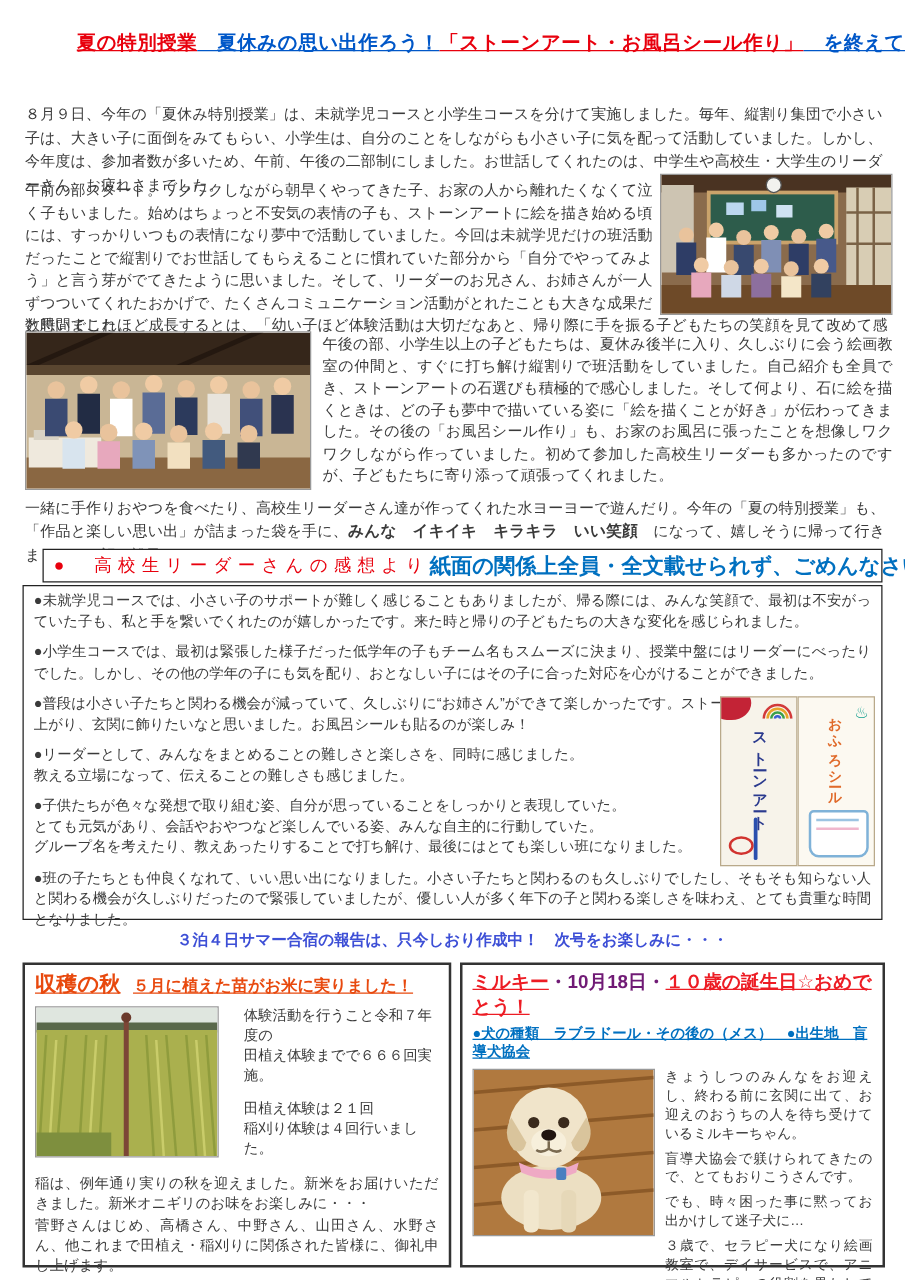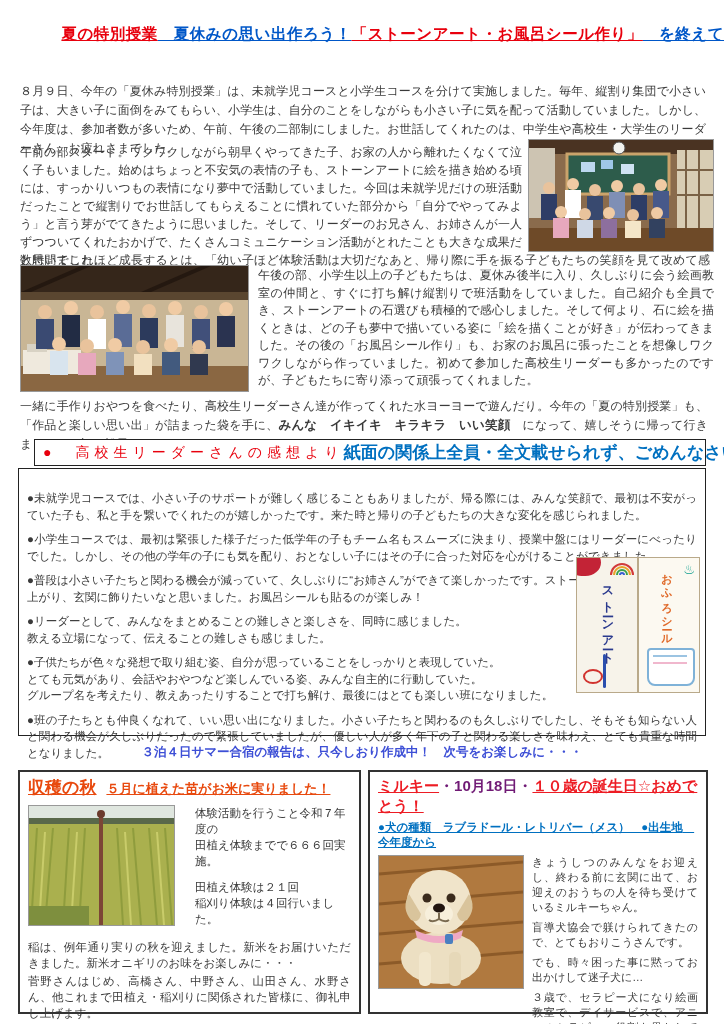--- a/index.html
+++ b/index.html
@@ -30,21 +30,21 @@
   .photo-classroom{top:139px;left:528px;width:186px;height:113px;}
   .photo-group{top:265px;left:20px;width:229px;height:127px;}
   .photo-rice{width:147px;height:121px;flex:none;}
   .photo-dog{width:146px;height:134px;flex:none;}
   
   .fb-header{top:439px;left:34px;width:672px;height:27px;border:1.5px solid #222;
     box-sizing:border-box;display:flex;align-items:center;justify-content:space-between;padding:0 8px;background:#fff;}
   .fb-header .red{color:#e8000d;font-weight:normal;font-size:14px;letter-spacing:5px;white-space:nowrap;}
   .fb-header .note{color:#0070c0;font-weight:bold;font-size:17px;white-space:nowrap;}
   .fb-box{top:468px;left:18px;width:688px;height:268px;border:1.5px solid #222;
-    box-sizing:border-box;padding:21px 8px 4px 8px;background:#fff;}
+    box-sizing:border-box;padding:4px 8px 4px 8px;background:#fff;}
   .fb-box .bullet{font-size:11.5px;line-height:16.5px;margin-bottom:8px;white-space:pre-line;text-align:justify;}
   .artworks{position:absolute;right:5px;top:88px;display:flex;background:#fff;}
   .paper{width:62px;height:136px;border:1px solid #b9a98a;box-sizing:border-box;position:relative;overflow:hidden;}
   .paper-1{background:#f7f3ea;}
   .paper-2{background:#fcf9f1;}
   .vlabel{writing-mode:vertical-rl;font-weight:bold;position:absolute;letter-spacing:2px;}
   .blob{position:absolute;left:-6px;top:-8px;width:30px;height:26px;background:#c32336;border-radius:45% 55% 60% 40%;}
   .doodle-crab{position:absolute;left:6px;bottom:8px;width:16px;height:11px;border:2px solid #d1332f;border-radius:50%;}
   .doodle-line{position:absolute;left:26px;bottom:4px;width:3px;height:34px;background:#2b4fae;border-radius:2px;}
   .spring-mark{position:absolute;right:4px;top:4px;color:#0f9e8e;font-size:13px;font-weight:bold;}
@@ -258,21 +258,21 @@
       </div>
     </div>
     <p class="harvest-bottom">稲は、例年通り実りの秋を迎えました。新米をお届けいただきました。新米オニギリのお味をお楽しみに・・・</p>
     <p class="harvest-bottom">菅野さんはじめ、高橋さん、中野さん、山田さん、水野さん、他これまで田植え・稲刈りに関係された皆様に、御礼申し上げます。</p>
   </div>
 
   <div class="abs bottom-box milky-box">
     <div class="milky-title">
       <span class="name">ミルキー</span><span class="date">・10月18日・</span><span class="rest">１０歳の誕生日☆おめでとう！</span>
     </div>
-    <div class="milky-breed">●犬の種類　ラブラドール・レトリバー（メス）　●出生地　今年度から</div>
+    <div class="milky-breed">●犬の種類　ラブラドール・その後の（メス）　●出生地　盲導犬協会</div>
     <div class="milky-row">
       <div class="photo photo-dog">
         <svg width="144" height="132" viewBox="0 0 144 132">
           <rect width="144" height="132" fill="#b0793f"></rect>
           <g stroke="#8c5a28" stroke-width="3">
             <line x1="0" y1="18" x2="144" y2="6"></line>
               <line x1="0" y1="48" x2="144" y2="36"></line>
             <line x1="0" y1="78" x2="144" y2="66"></line>
               <line x1="0" y1="108" x2="144" y2="96"></line>
           </g>

